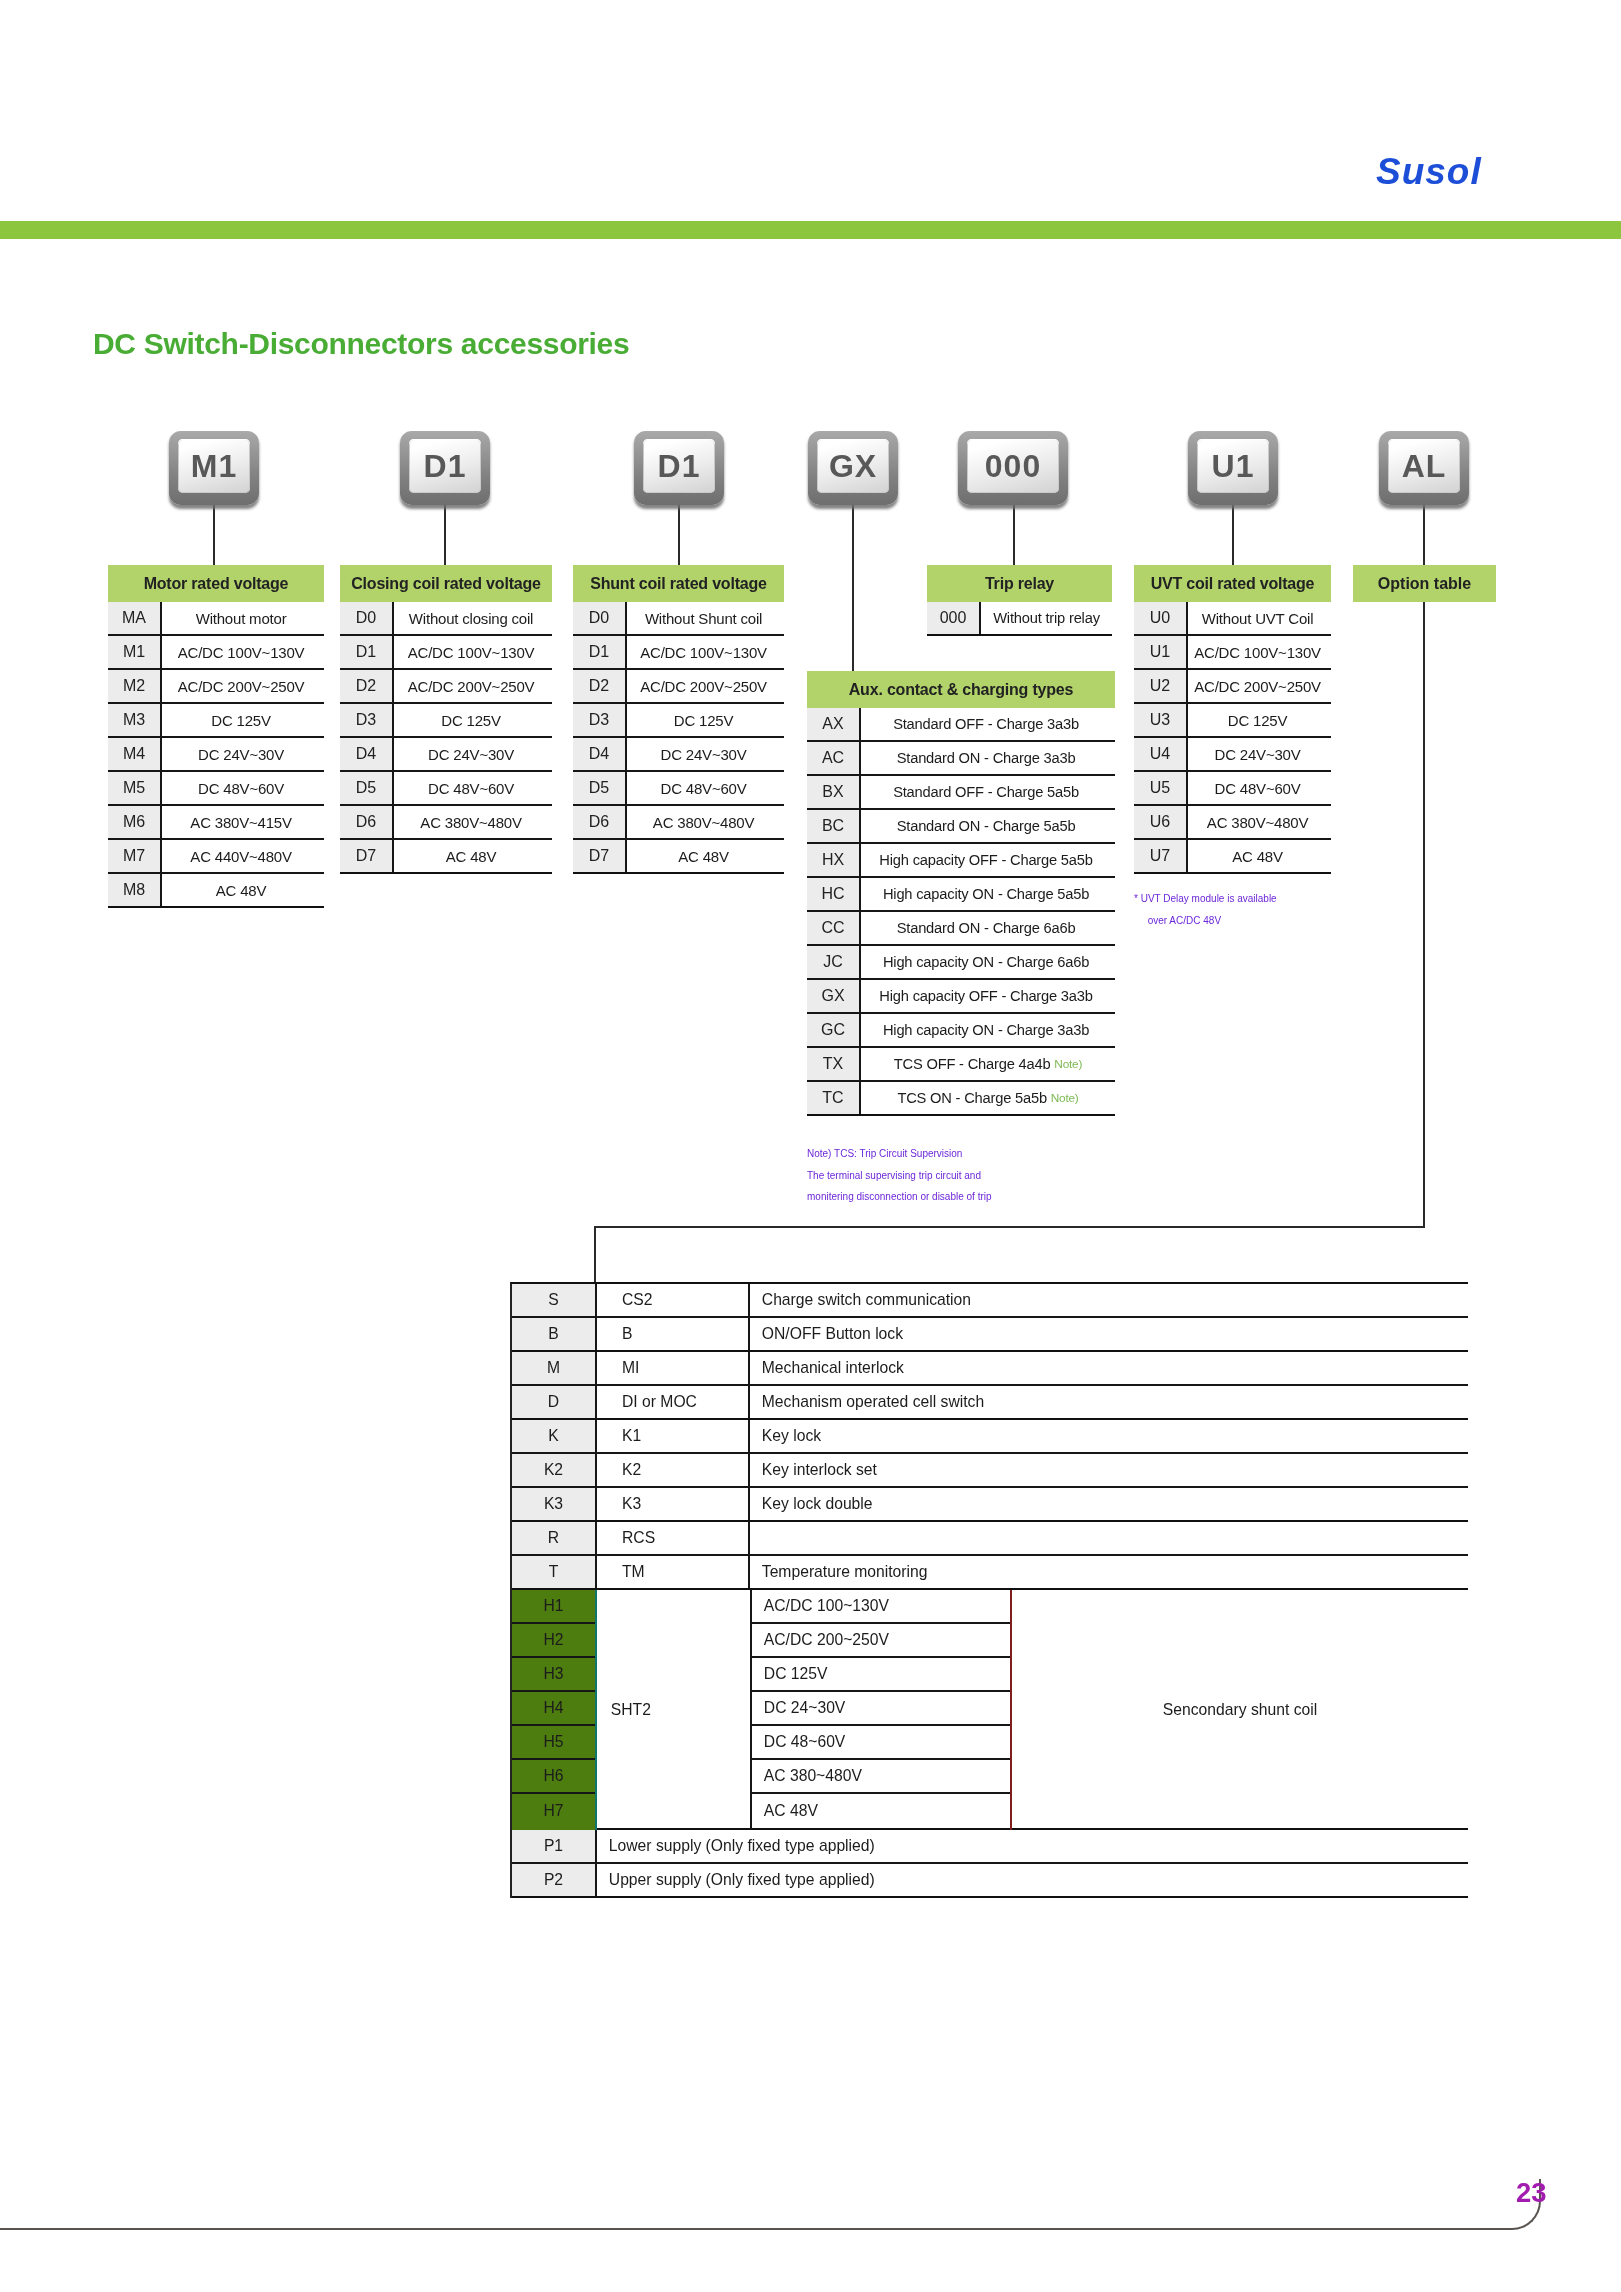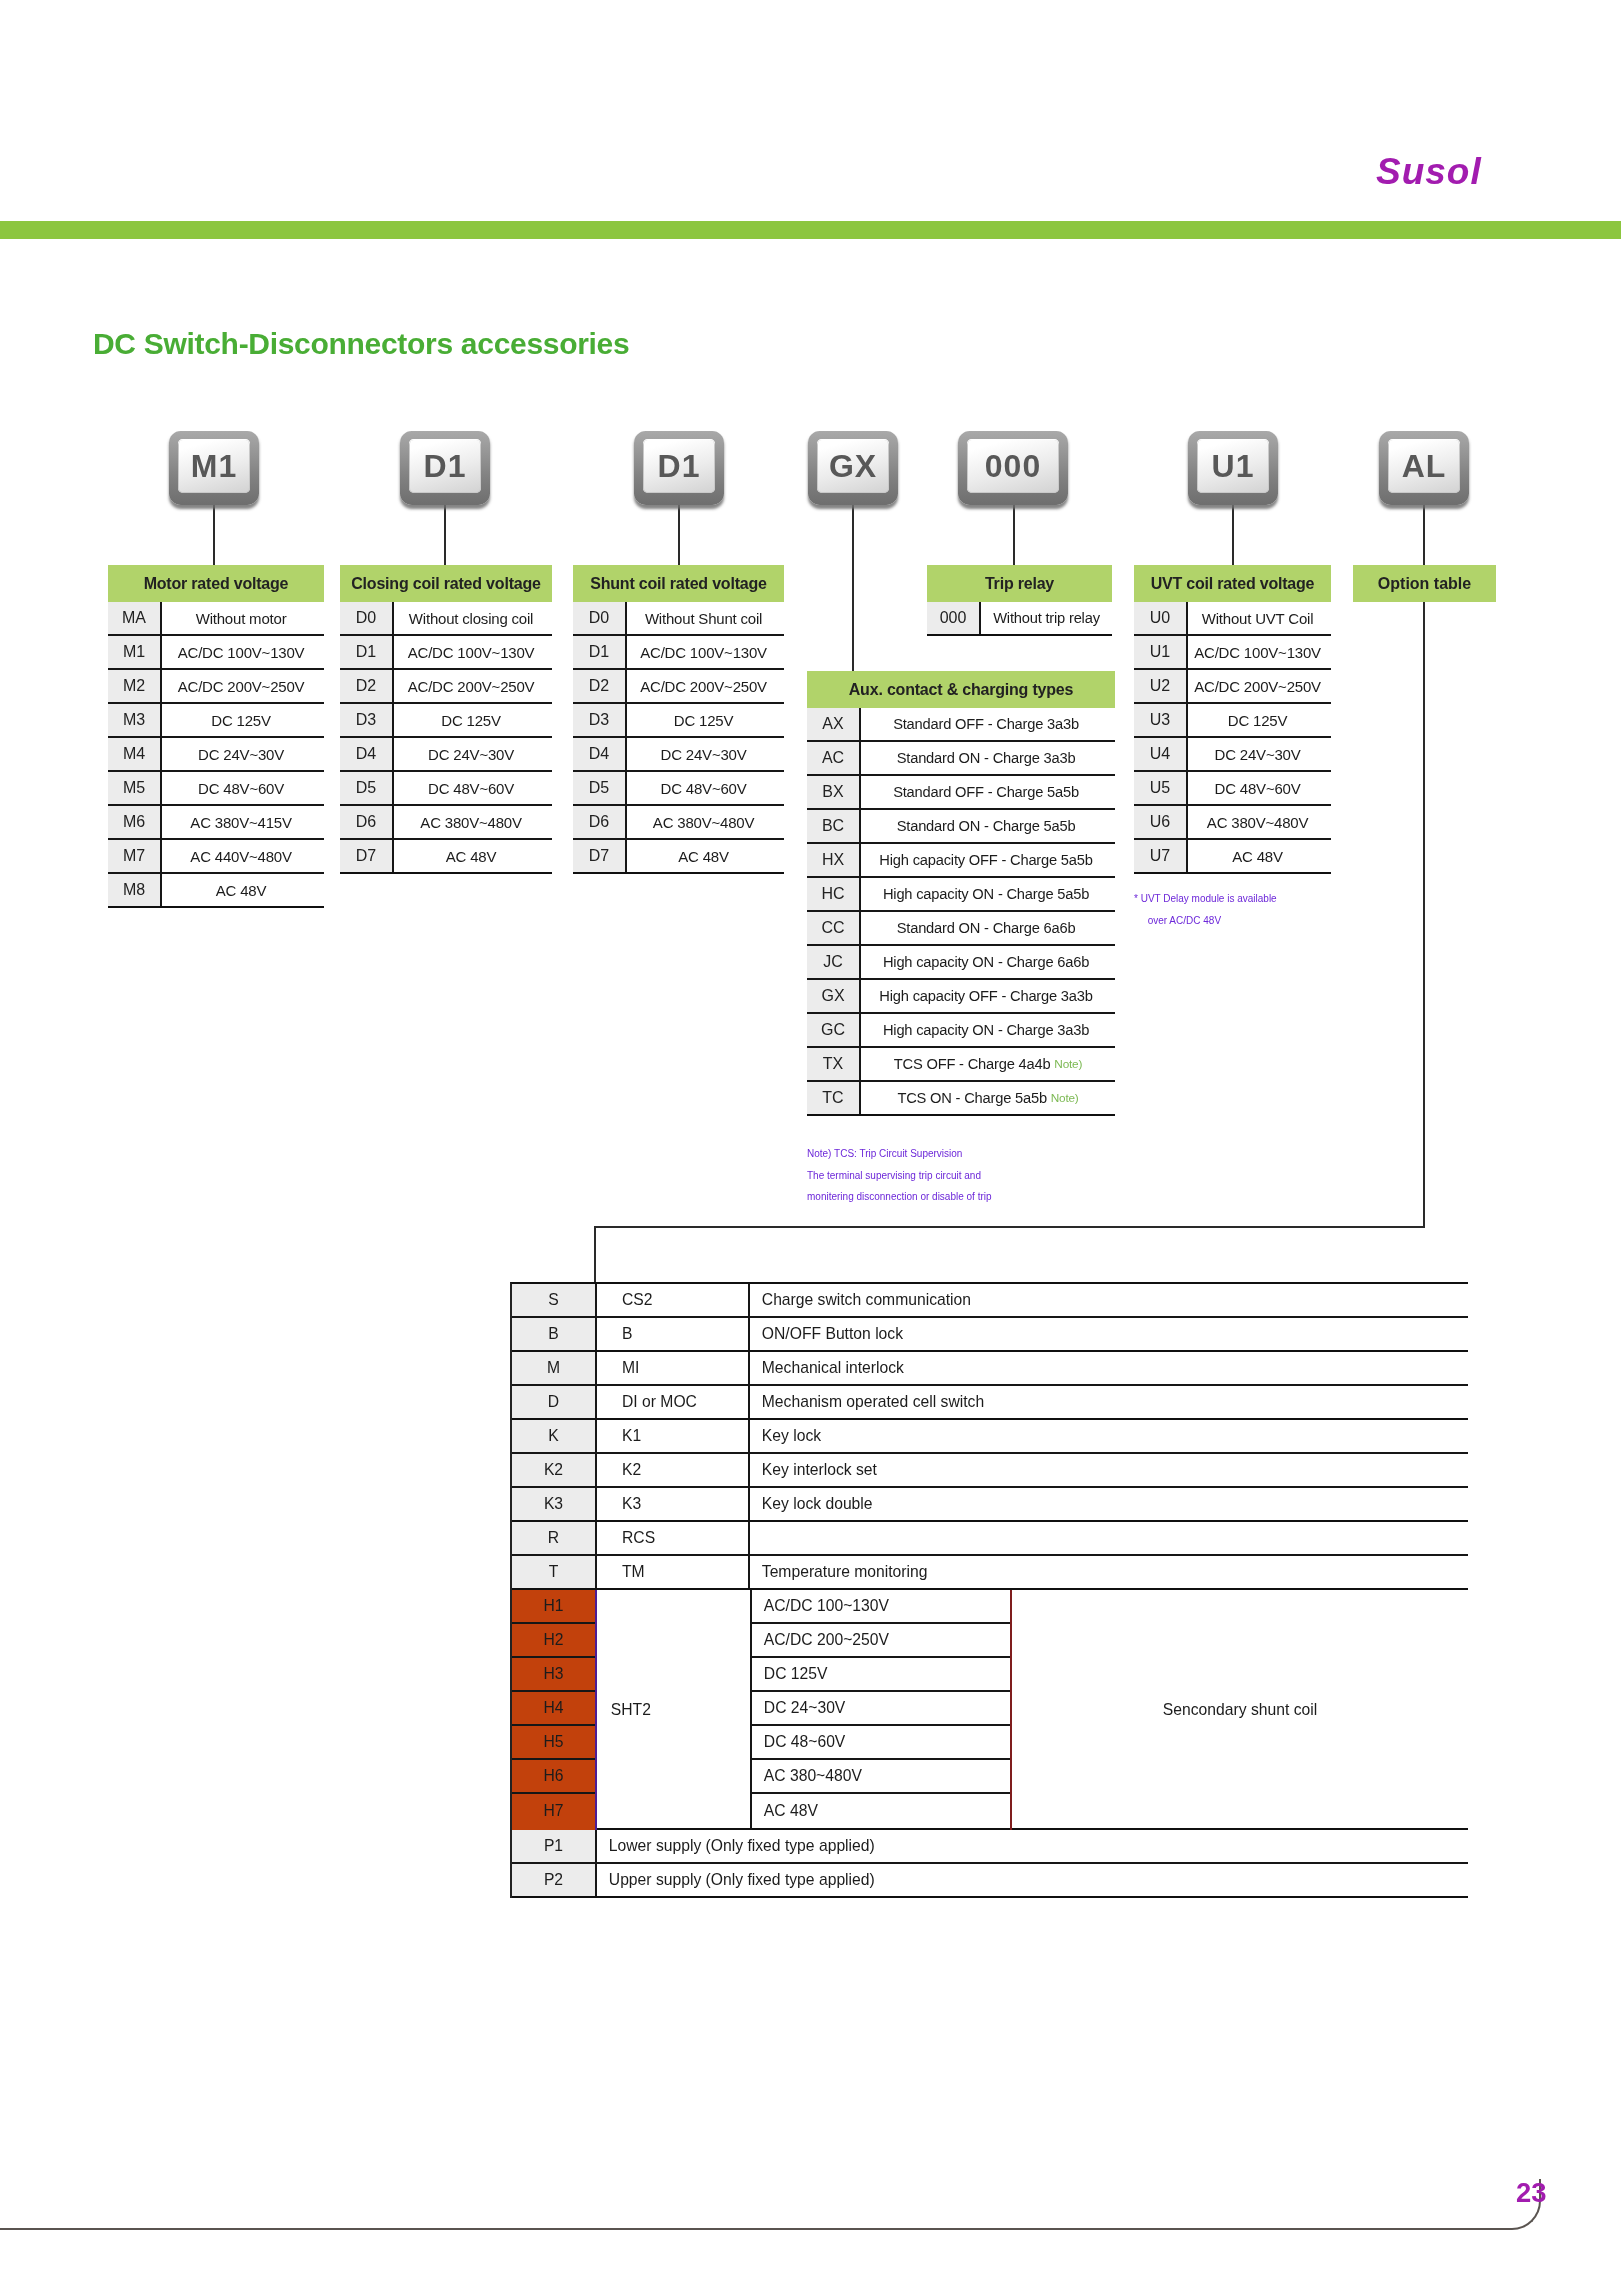--- a/index.html
+++ b/index.html
@@ -4,21 +4,21 @@
 <style>
   *{box-sizing:border-box;margin:0;padding:0}
   html,body{background:#fff}
   body{
     width:1621px;height:2293px;position:relative;overflow:hidden;
     font-family:"Liberation Sans",sans-serif;color:#1c1c1c;
   }
 
   
   .top-bar{position:absolute;left:0;top:221px;width:1621px;height:17.6px;background:#8cc63f}
-  .logo{position:absolute;left:1376px;top:151px;font-size:37px;font-weight:bold;font-style:italic;color:#a21caf;letter-spacing:1px}
+  .logo{position:absolute;left:1376px;top:151px;font-size:37px;font-weight:bold;font-style:italic;color:#1d4ed8;letter-spacing:1px}
   .page-title{position:absolute;left:93px;top:327px;font-size:30px;font-weight:bold;color:#49ad35;letter-spacing:-0.3px}
 
   
   .badge{position:absolute;top:431px;height:74px;border-radius:11.8px;
     background:linear-gradient(180deg,#a9a9a9,#828282 60%,#6e6e6e);
     box-shadow:0 3.9px 2.9px rgba(110,110,110,.85)}
   .badge-face{position:absolute;left:8.8px;right:8.8px;top:7.8px;bottom:11.8px;border-radius:4.9px;
     background:linear-gradient(165deg,#ffffff 15%,#ececec 55%,#d2d2d2);
     box-shadow:inset 0 1px 0 #fff,inset 0 0 0 1px #c9c9c9;
     display:flex;align-items:center;justify-content:center}
@@ -56,21 +56,21 @@
   .orow{display:flex;height:34px;border-bottom:2px solid #161616}
   .ocode{width:85px;background:#ececec;border-right:2px solid #161616;
     display:flex;align-items:center;justify-content:center;font-size:15.7px}
   .olabel{width:153px;border-right:2px solid #161616;display:flex;align-items:center;padding-left:25px;font-size:15.7px}
   .odesc{flex:1;display:flex;align-items:center;padding-left:11.8px;font-size:15.7px}
   .opt-simple .orow:nth-child(2),
   .opt-simple .orow:nth-child(4),
   .opt-simple .orow:nth-child(7),
   .opt-simple .orow:nth-child(9){border-bottom-width:2.9px;border-bottom-color:#101010}
   .opt-h{position:relative;height:240px;border-bottom:2.9px solid #101010}
-  .h-codes{position:absolute;left:0;top:0;width:85px;height:240px;border-right:2px solid #4c1d95;background:#c2410c}
+  .h-codes{position:absolute;left:0;top:0;width:85px;height:240px;border-right:2px solid #0f766e;background:#4d7c0f}
   .h-code{height:34px;border-bottom:2px solid #161616;display:flex;align-items:center;justify-content:center;font-size:15.7px}
   .h-codes .h-code:last-child{border-bottom:none}
   .h-sht2{position:absolute;left:87px;top:0;width:153px;height:240px;border-right:2px solid #161616;
     display:flex;align-items:center;padding-left:11.8px;font-size:15.7px}
   .h-volts{position:absolute;left:240px;top:0;width:260px;height:240px;border-right:2px solid #7f1d1d}
   .h-volt{height:34px;border-bottom:2px solid #161616;display:flex;align-items:center;padding-left:11.8px;font-size:15.7px}
   .h-volts .h-volt:last-child{border-bottom:none}
   .h-secondary{position:absolute;left:500px;top:0;right:0;height:240px;
     display:flex;align-items:center;justify-content:center;font-size:15.7px}
   .opt-p .orow:last-child{border-bottom-width:2.9px;border-bottom-color:#101010}

